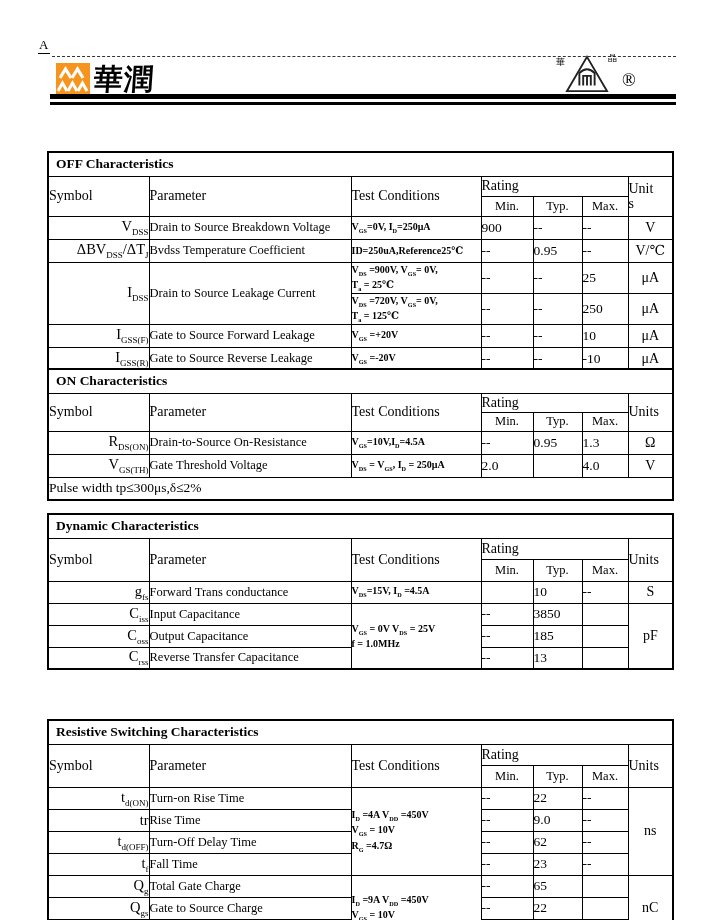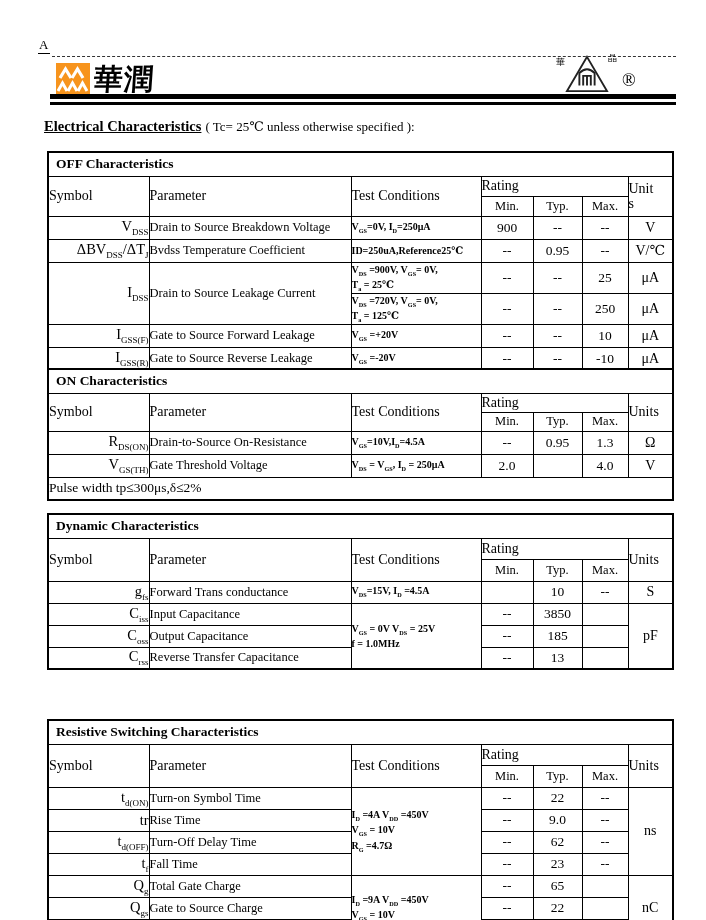--- a/index.html
+++ b/index.html
@@ -33,21 +33,21 @@
   table.tbl{position:absolute;left:47px;border-collapse:collapse;table-layout:fixed;width:625px;border:2px solid #000;background:#fff;}
   table.tbl td{border:1px solid #000;vertical-align:middle;padding:0;overflow:hidden;}
   tr.tr-title td{font-weight:bold;font-size:13.5px;text-align:left;padding:2px 4px 2px 7px;}
   td.hl{font-size:14px;text-align:left;padding-left:7px;}
   td.hc{font-size:14px;}
   td.hs{font-size:12.5px;text-align:center;}
   td.pre{white-space:pre-line;line-height:1.1;}
   td.sym{font-size:14.5px;text-align:right;padding-left:7px;}
   td.par{font-size:12.5px;text-align:left;padding-left:6px;}
   td.tst{font-size:10px;font-weight:bold;text-align:left;padding:1px 2px 1px 5px;white-space:pre-line;line-height:1.3;}
-  td.val{font-size:13.5px;text-align:center;}
+  td.val{font-size:13.5px;}
   td.unit{font-size:14px;text-align:center;}
   td.note{font-size:13.5px;text-align:left;padding-left:7px;}
   sub{font-size:0.62em;}
   .t-off{top:151px;} .t-off .tr-title{height:24px;} .t-off .tr-h1{height:20px;} .t-off .tr-h2{height:20px;} .t-off .d{height:23px;}
   .t-on{top:368px;}  .t-on .tr-title{height:24px;}  .t-on .tr-h1{height:19px;}  .t-on .tr-h2{height:19px;}  .t-on .d{height:23px;}
   .t-dyn{top:513px;padding-left:16px;} .t-dyn .tr-title{height:24px;} .t-dyn .tr-h1{height:21px;} .t-dyn .tr-h2{height:22px;} .t-dyn .d{height:22px;margin-left:24px;}
   .t-sw{top:684px;margin-top:35px;}  .t-sw .tr-title{height:24px;}  .t-sw .tr-h1{height:21px;}  .t-sw .tr-h2{height:22px;}  .t-sw .d{height:22px;}
 </style>
 </head>
 <body>
@@ -75,24 +75,20 @@
       <polygon points="23,3 44,39 2,39" fill="none" stroke="#222" stroke-width="2"></polygon>
       <path d="M15,33 V20 Q23,12 31,20 V33 M19,33 V23 H27 V33 M23,23 V33" fill="none" stroke="#222" stroke-width="2"></path>
     </svg></span>
     <span class="cert-r">晶</span>
     <span class="reg">®</span>
   </div>
 
   <div class="rule1"></div>
   <div class="rule2"></div>
 
-  <div class="heading">
-    <span class="h-main">Electrical Characteristics</span>
-    <span class="h-cond">( Tc= 25℃ unless otherwise specified ):</span>
-  </div>
 
   <table class="tbl t-off">
     <colgroup>
         <col style="width:101px">
         <col style="width:202px">
         <col style="width:130px">
         <col style="width:52px">
         <col style="width:49px">
         <col style="width:46px">
         <col style="width:45px">
@@ -304,21 +300,21 @@
       <td class="hc" colspan="3">Rating</td>
       <td class="hc" rowspan="2">Units</td>
     </tr>
     <tr class="tr-h2">
       <td class="hs">Min.</td>
       <td class="hs">Typ.</td>
       <td class="hs">Max.</td>
     </tr>
     <tr class="d">
       <td class="sym"><span>t</span><sub>d(ON)</sub><span></span></td>
-      <td class="par">Turn-on Symbol Time</td>
+      <td class="par">Turn-on Rise Time</td>
       <td class="tst" rowspan="4"><span>I</span><sub>D</sub><span> =4A    V</span><sub>DD</sub><span> =450V
 V</span><sub>GS</sub><span> = 10V
 R</span><sub>G</sub><span> =4.7Ω</span></td>
       <td class="val">--</td>
       <td class="val">22</td>
       <td class="val">--</td>
       <td class="unit" rowspan="4">ns</td>
     </tr>
     <tr class="d">
       <td class="sym"><span>tr</span></td>

